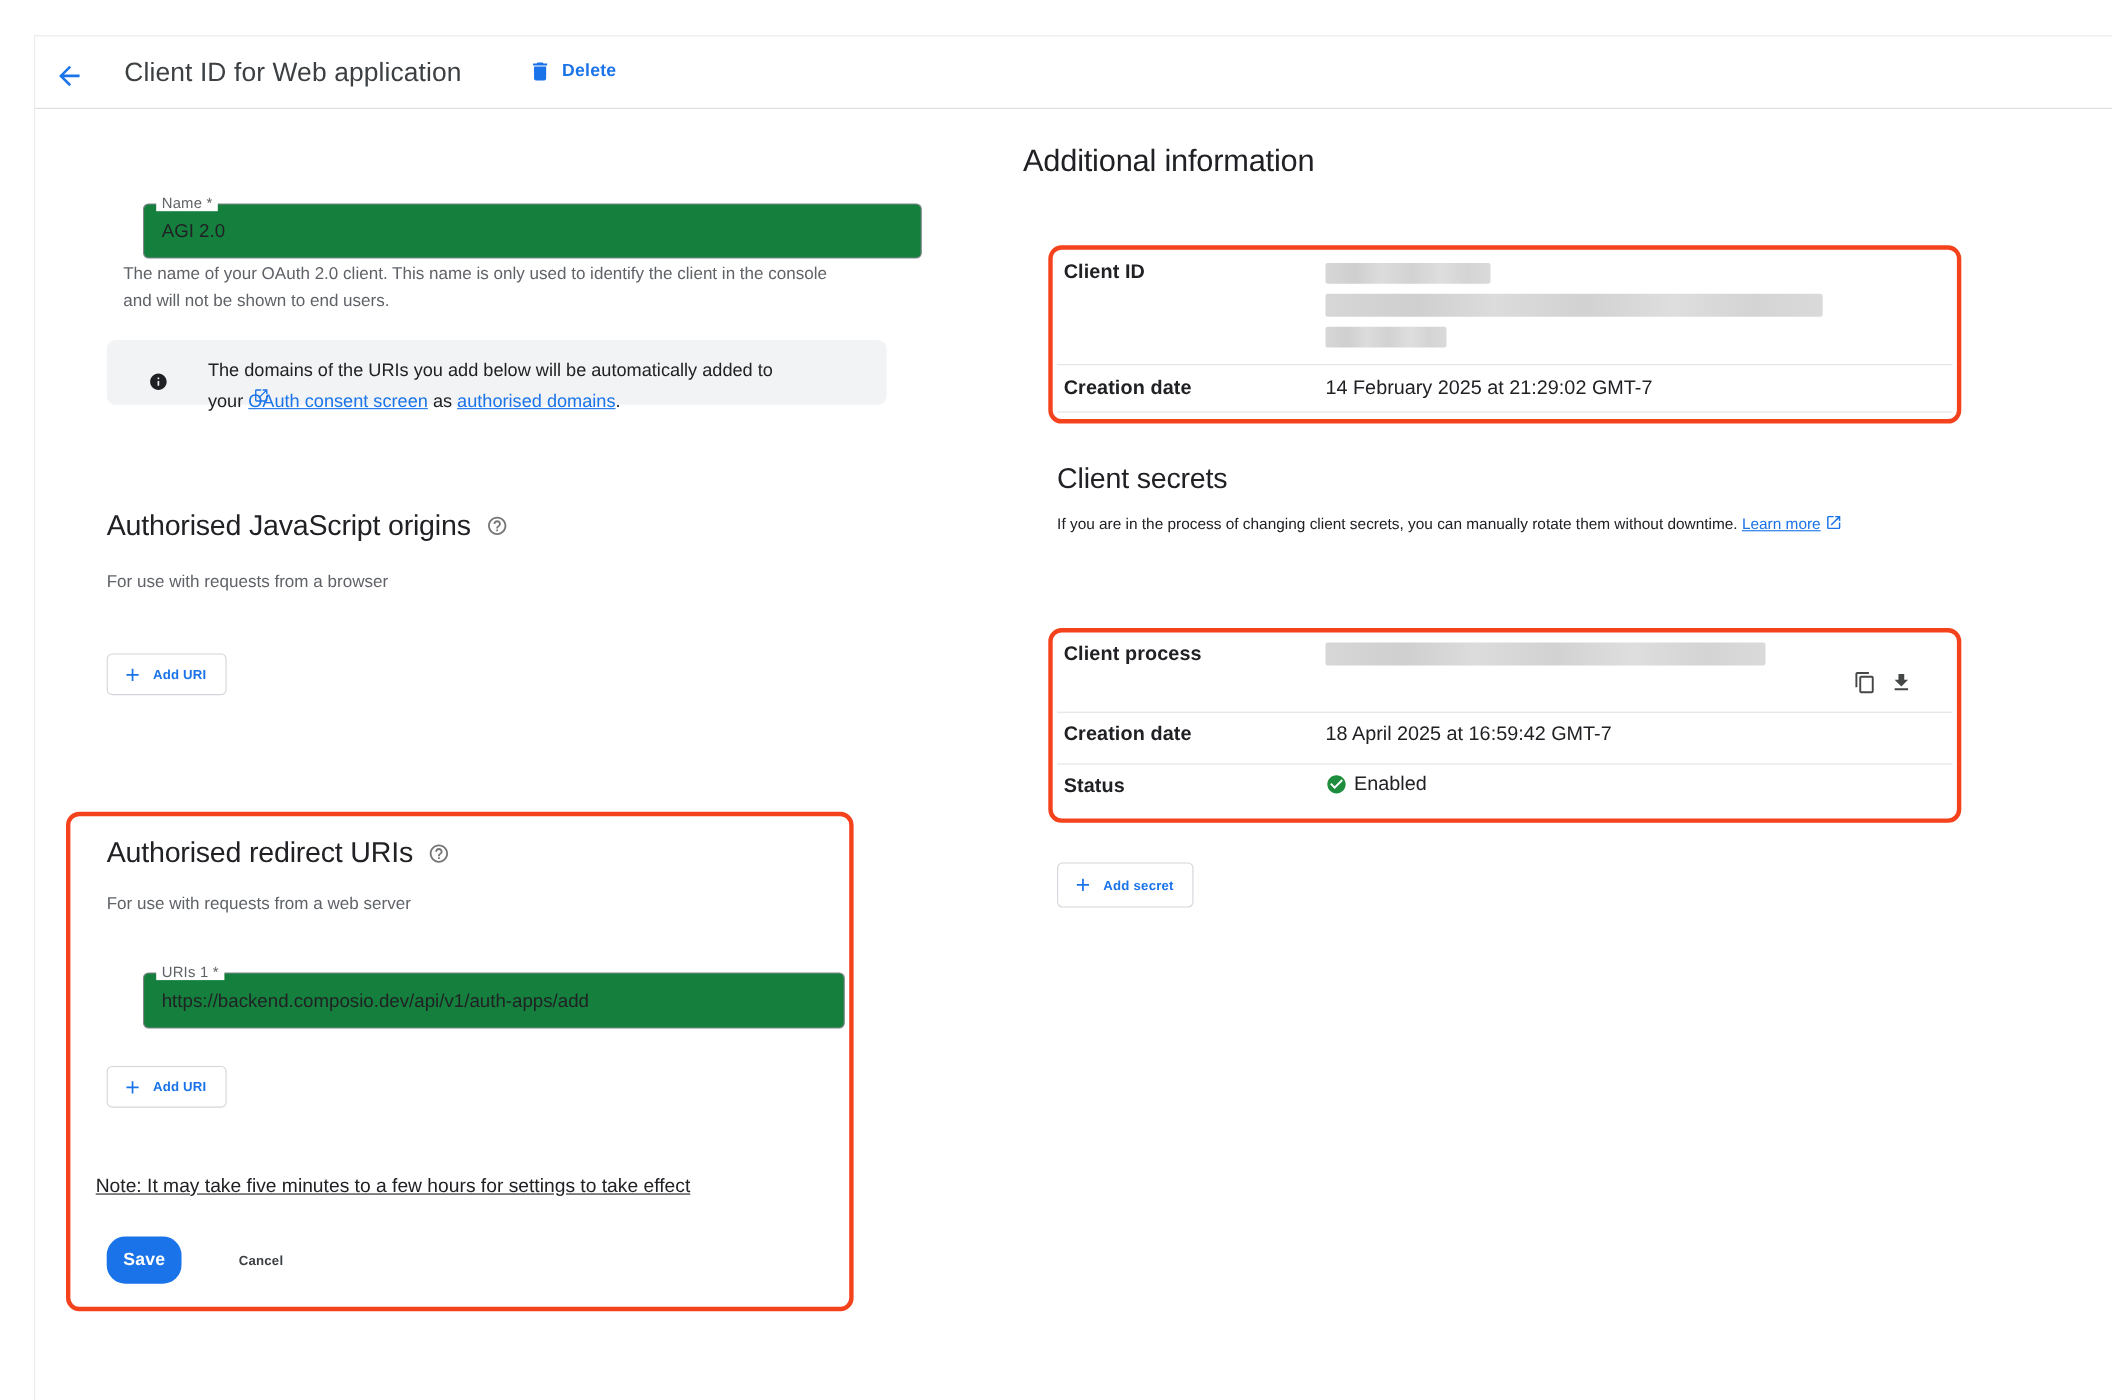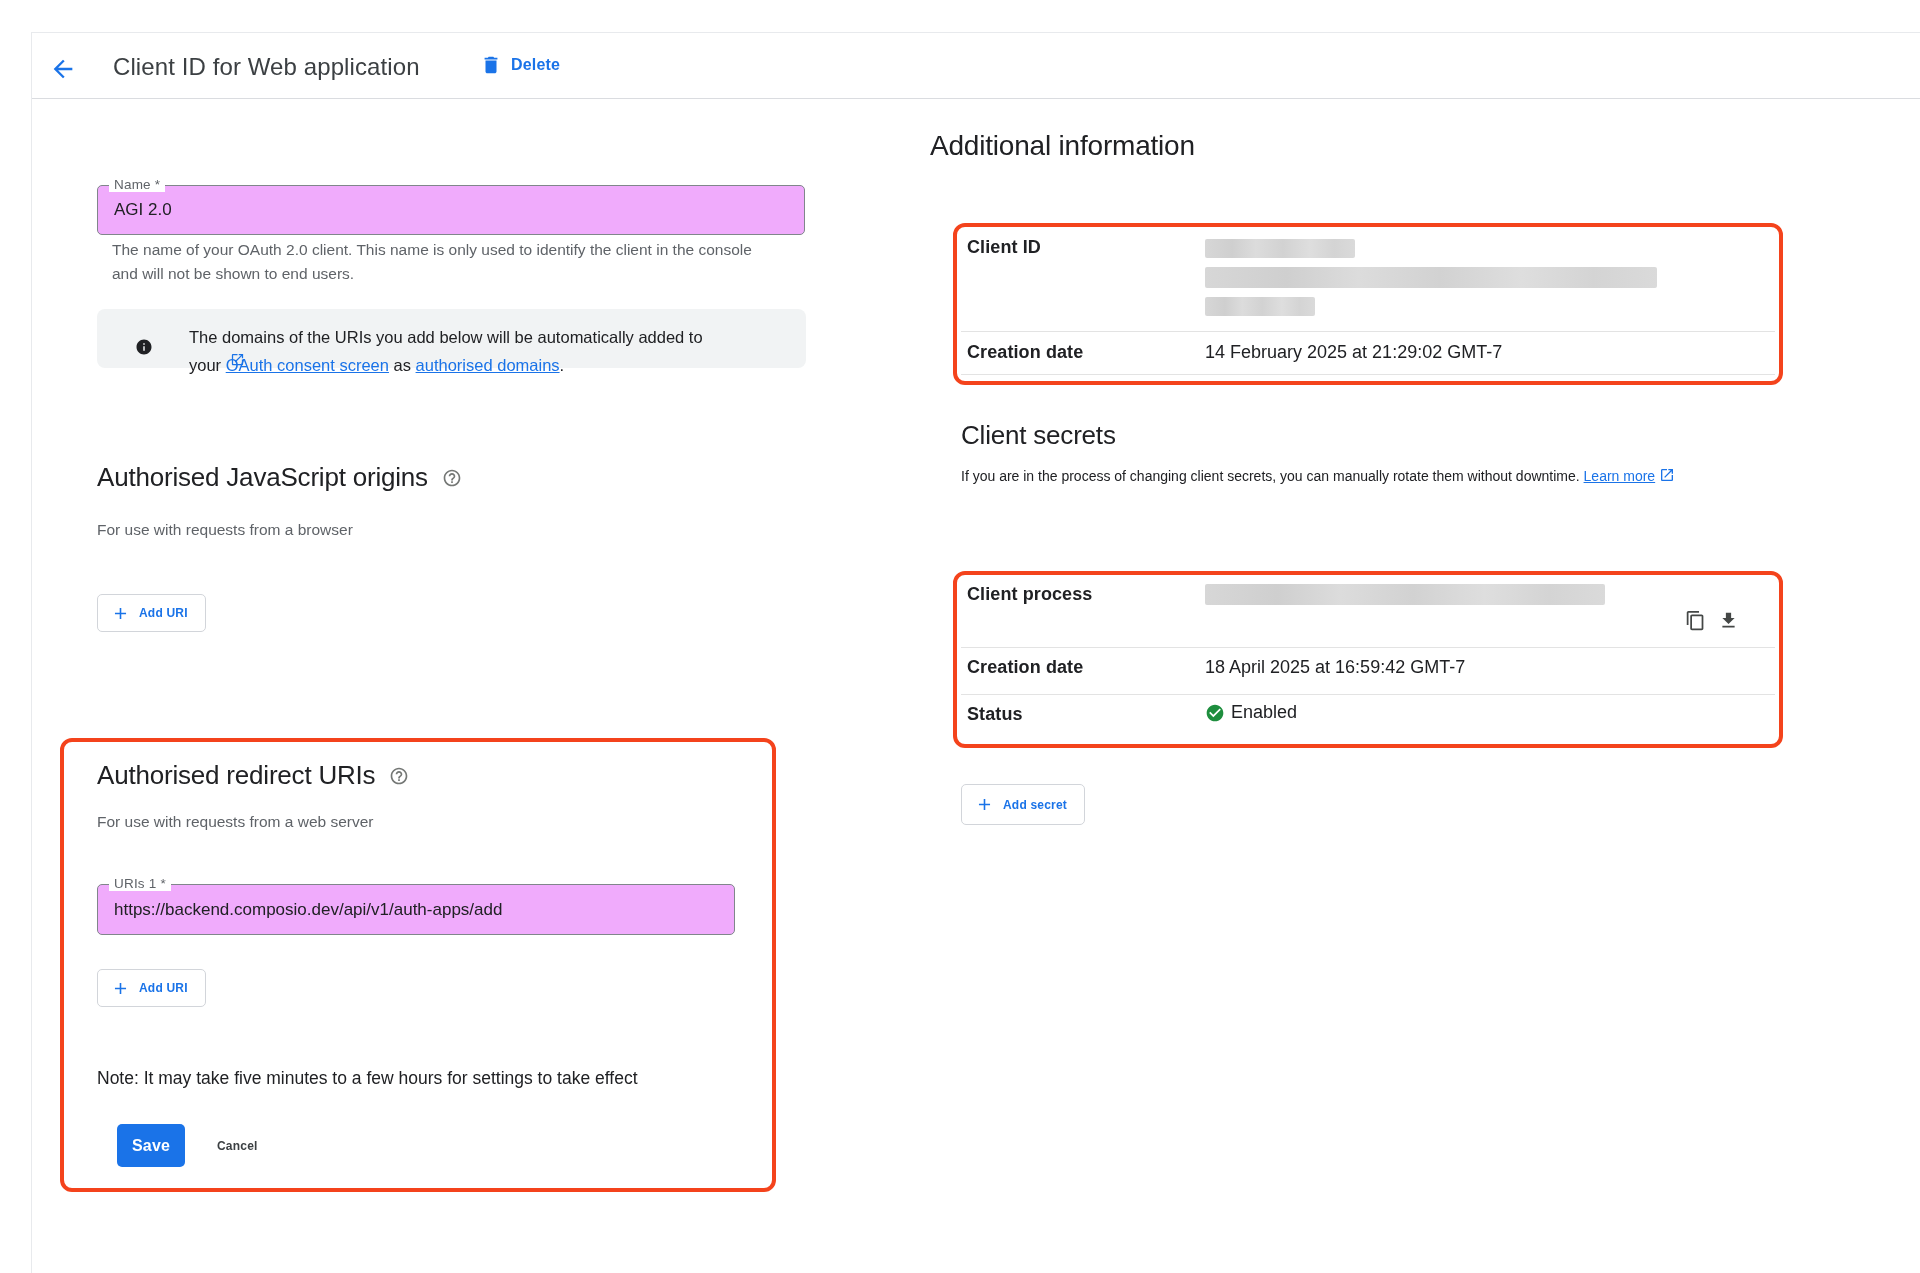--- a/index.html
+++ b/index.html
@@ -14,40 +14,40 @@
   .abs { position:absolute; }
   .icon { display:inline-block; line-height:0; }
 
   
   .back-btn { left:49px; top:55px; width:28px; height:28px; background:none; border:none; cursor:pointer; }
   .page-title { left:113px; top:53px; font-size:24px; font-weight:400; color:#3c4043; letter-spacing:.1px; }
   .delete-btn { left:480px; top:54px; display:flex; align-items:center; gap:9px; background:none; border:none; cursor:pointer; }
   .delete-btn span { color:#1a73e8; font-size:16px; font-weight:600; letter-spacing:.2px; }
 
   
-  .text-field { border:1px solid #80868b; border-radius:5px; background:#f0abfc; }
+  .text-field { border:1px solid #80868b; border-radius:5px; background:#15803d;margin-left:33px; }
   .text-field .float-label { position:absolute; top:-9px; left:11px; background:#fff; padding:0 5px; font-size:13.5px; color:#5f6368; letter-spacing:.2px; }
   .text-field input { position:absolute; inset:0; border:none; outline:none; background:transparent; padding:0 16px; font-size:17px; color:#202124; font-family:"Liberation Sans", sans-serif; width:100%; height:100%; }
 
   .help-text { font-size:15.5px; line-height:1.55; color:#5f6368; }
 
   .banner { background:#f1f3f4; border-radius:8px; }
   .banner-text { position:absolute; left:92px; top:14px; width:538px; font-size:16.5px; line-height:1.72; color:#202124; }
   .banner .icon { position:absolute; left:38px; top:29px; }
   a.gcp-link { color:#1a73e8; text-decoration:underline; cursor:pointer; }
 
   .section-heading { font-size:26px; font-weight:400; color:#202124; letter-spacing:-.2px; display:flex; align-items:center; gap:14px; }
   .section-sub { font-size:15.5px; color:#5f6368; }
 
   .btn-outline { display:inline-flex; align-items:center; gap:9px; height:38px; padding:0 17px 0 13px; border:1.5px solid #d2d5da; border-radius:5px; background:#fff; color:#1a73e8; font-size:12px; font-weight:600; letter-spacing:.2px; cursor:pointer; font-family:"Liberation Sans", sans-serif; }
 
   .highlight-box { border:4px solid #f4431c; border-radius:12px; background:transparent; }
 
   .note-text { font-size:17.5px; color:#202124; }
-  .btn-primary { height:43px; padding:0 15px; background:#1a73e8; color:#fff; border:none; border-radius:5px; font-size:16px; font-weight:600; letter-spacing:.2px; cursor:pointer; font-family:"Liberation Sans", sans-serif;margin-left:20px; }
+  .btn-primary { height:43px; padding:0 15px; background:#1a73e8; color:#fff; border:none; border-radius:17px; font-size:16px; font-weight:600; letter-spacing:.2px; cursor:pointer; font-family:"Liberation Sans", sans-serif; }
   .btn-text { background:none; border:none; color:#3c4043; font-size:12px; font-weight:600; letter-spacing:.2px; cursor:pointer; height:43px; padding:0 10px; font-family:"Liberation Sans", sans-serif; }
 
   .big-heading { font-size:28px; font-weight:400; color:#202124; letter-spacing:-.2px; }
   .card-label { font-size:18px; font-weight:600; color:#202124; letter-spacing:.1px; }
   .card-value { font-size:18px; font-weight:400; color:#202124; }
   .card-divider { height:1px; background:#e3e3e3; }
 
   .redact { background:linear-gradient(90deg,#d7d7d7 0%,#cfcfcf 18%,#dcdcdc 34%,#d2d2d2 52%,#dedede 70%,#d4d4d4 86%,#dadada 100%); border-radius:2px; }
 
   .desc-text { font-size:14px; line-height:2.0; color:#202124; }
@@ -135,21 +135,21 @@
 
   <button class="abs btn-outline" style="left:97px; top:969px;">
     <span class="icon">
       <svg width="19" height="19" viewBox="0 0 24 24">
           <path fill="#1a73e8" d="M19 13h-6v6h-2v-6H5v-2h6V5h2v6h6v2z"></path>
         </svg>
     </span>
     <span>Add URI</span>
   </button>
 
-  <p class="abs note-text" style="left:97px; top:1068px;">Note: It may take five minutes to a few hours for settings to take effect</p>
+  <p class="abs note-text" style="left:87px; top:1068px;text-decoration:underline;">Note: It may take five minutes to a few hours for settings to take effect</p>
 
   <button class="abs btn-primary" style="left:97px; top:1124px;">Save</button>
   <button class="abs btn-text" style="left:207px; top:1124px;">Cancel</button>
 
   <h2 class="abs big-heading" style="left:930px; top:130px;">Additional information</h2>
 
   <div class="abs highlight-box" style="left:953px; top:223px; width:830px; height:162px;"></div>
   <span class="abs card-label" style="left:967px; top:237px;">Client ID</span>
   <div class="abs redact" style="left:1205px; top:239px; width:150px; height:19px;"></div>
   <div class="abs redact" style="left:1205px; top:267px; width:452px; height:21px;"></div>

